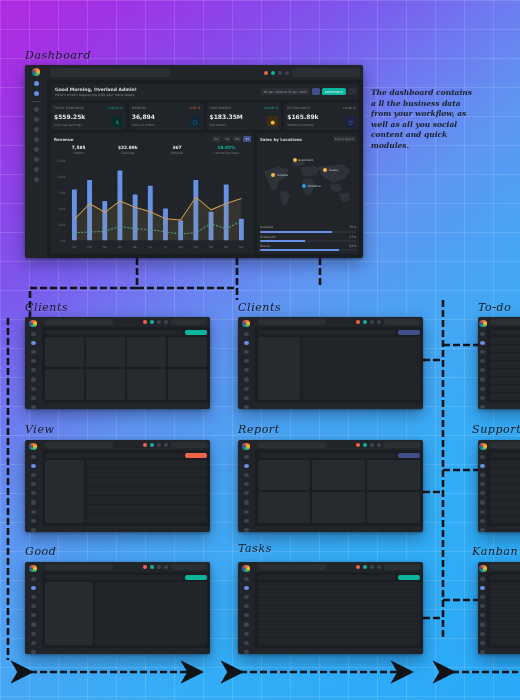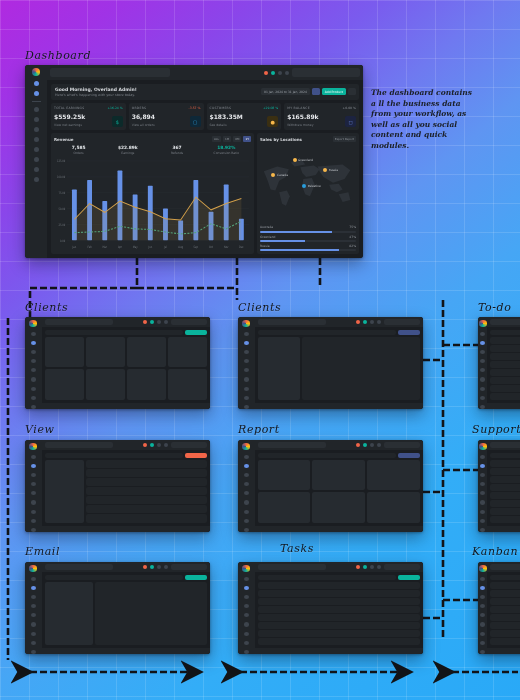--- a/index.html
+++ b/index.html
@@ -160,22 +160,22 @@
   </g>
 </svg>
 
 <div class="hw" style="left:25px;  top:49px;">Dashboard</div>
 <div class="hw" style="left:25px;  top:301px;">Clients</div>
 <div class="hw" style="left:238px; top:301px;">Clients</div>
 <div class="hw" style="left:478px; top:301px;">To-do</div>
 <div class="hw" style="left:25px;  top:423px;">View</div>
 <div class="hw" style="left:238px; top:423px;">Report</div>
 <div class="hw" style="left:472px; top:423px;">Support</div>
-<div class="hw" style="left:25px;  top:545px;">Email</div>
-<div class="hw" style="left:238px; top:542px;margin-left:42px;">Tasks</div>
+<div class="hw" style="left:25px;  top:545px;">Good</div>
+<div class="hw" style="left:238px; top:542px;">Tasks</div>
 <div class="hw" style="left:472px; top:545px;">Kanban</div>
 
 <div class="note" style="left:371px; top:88px;">The dashboard contains a ll the business data from your workflow, as well as all you social content and quick modules.</div>
 
 <div class="app" id="dash">
   <div class="rail">
     <div class="logo"></div>
     <div class="ri on"></div>
     <div class="ri on"></div>
     <div class="ri" style="width:9px;height:1px;border-radius:0"></div>

